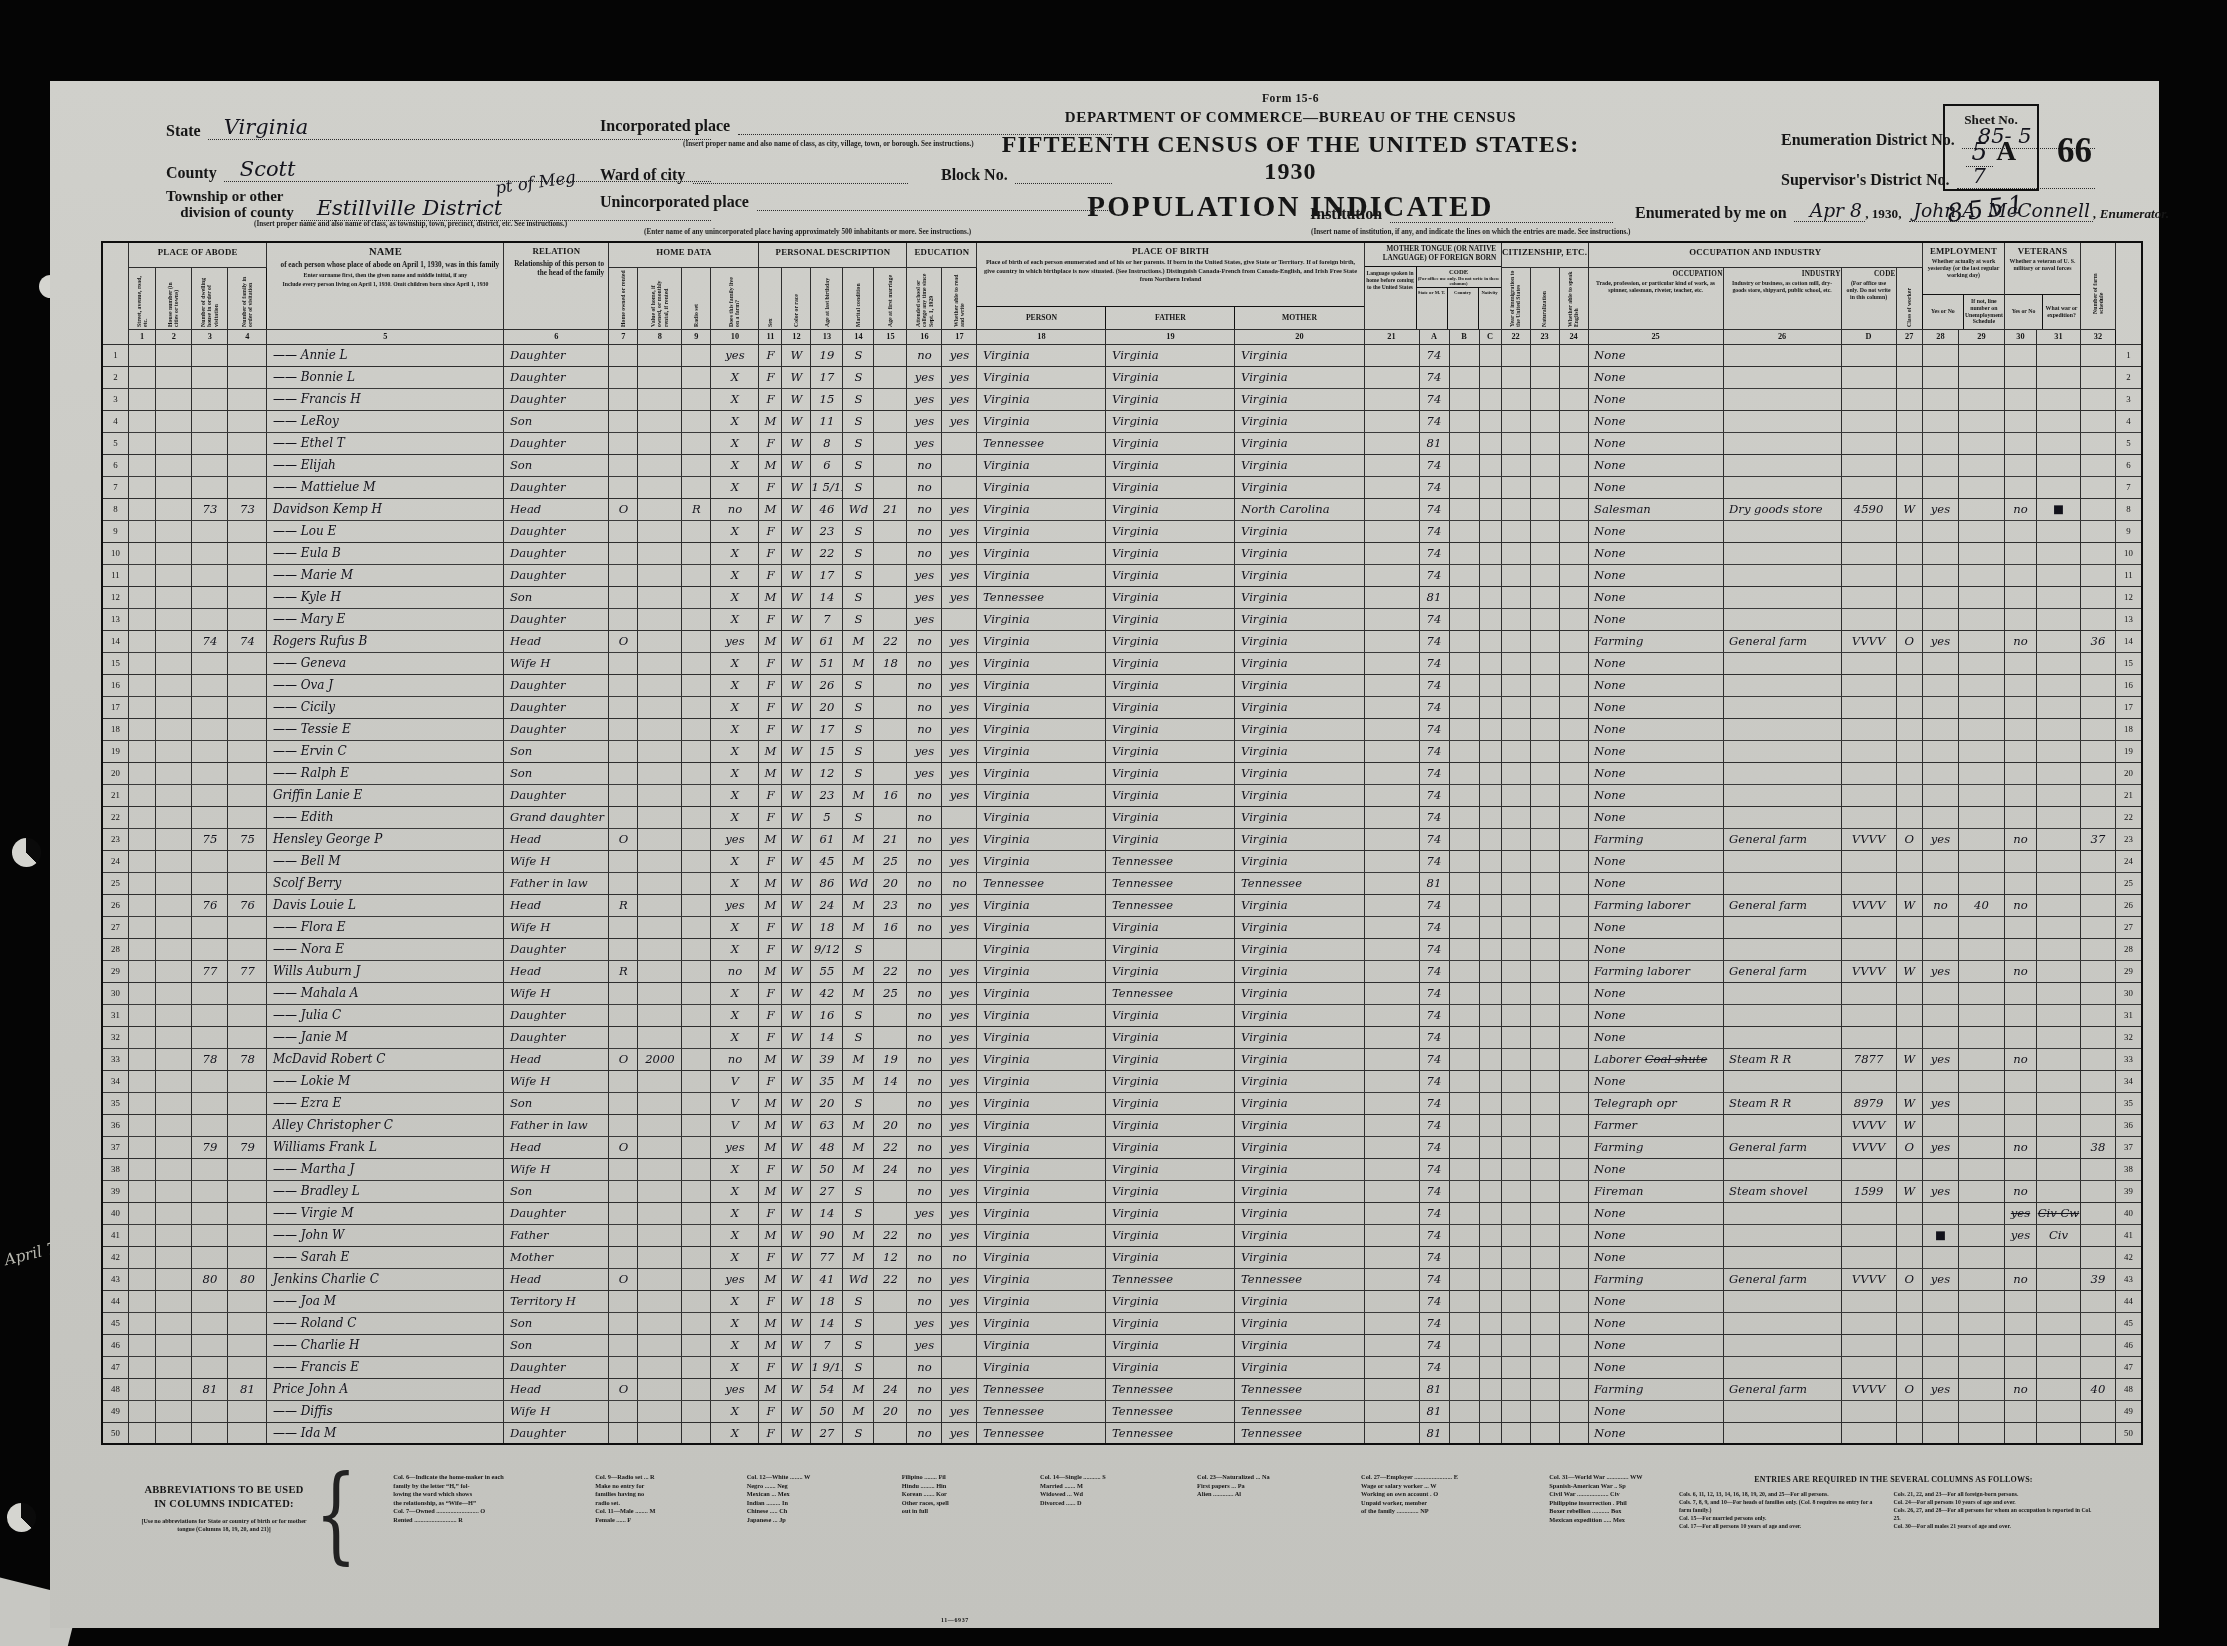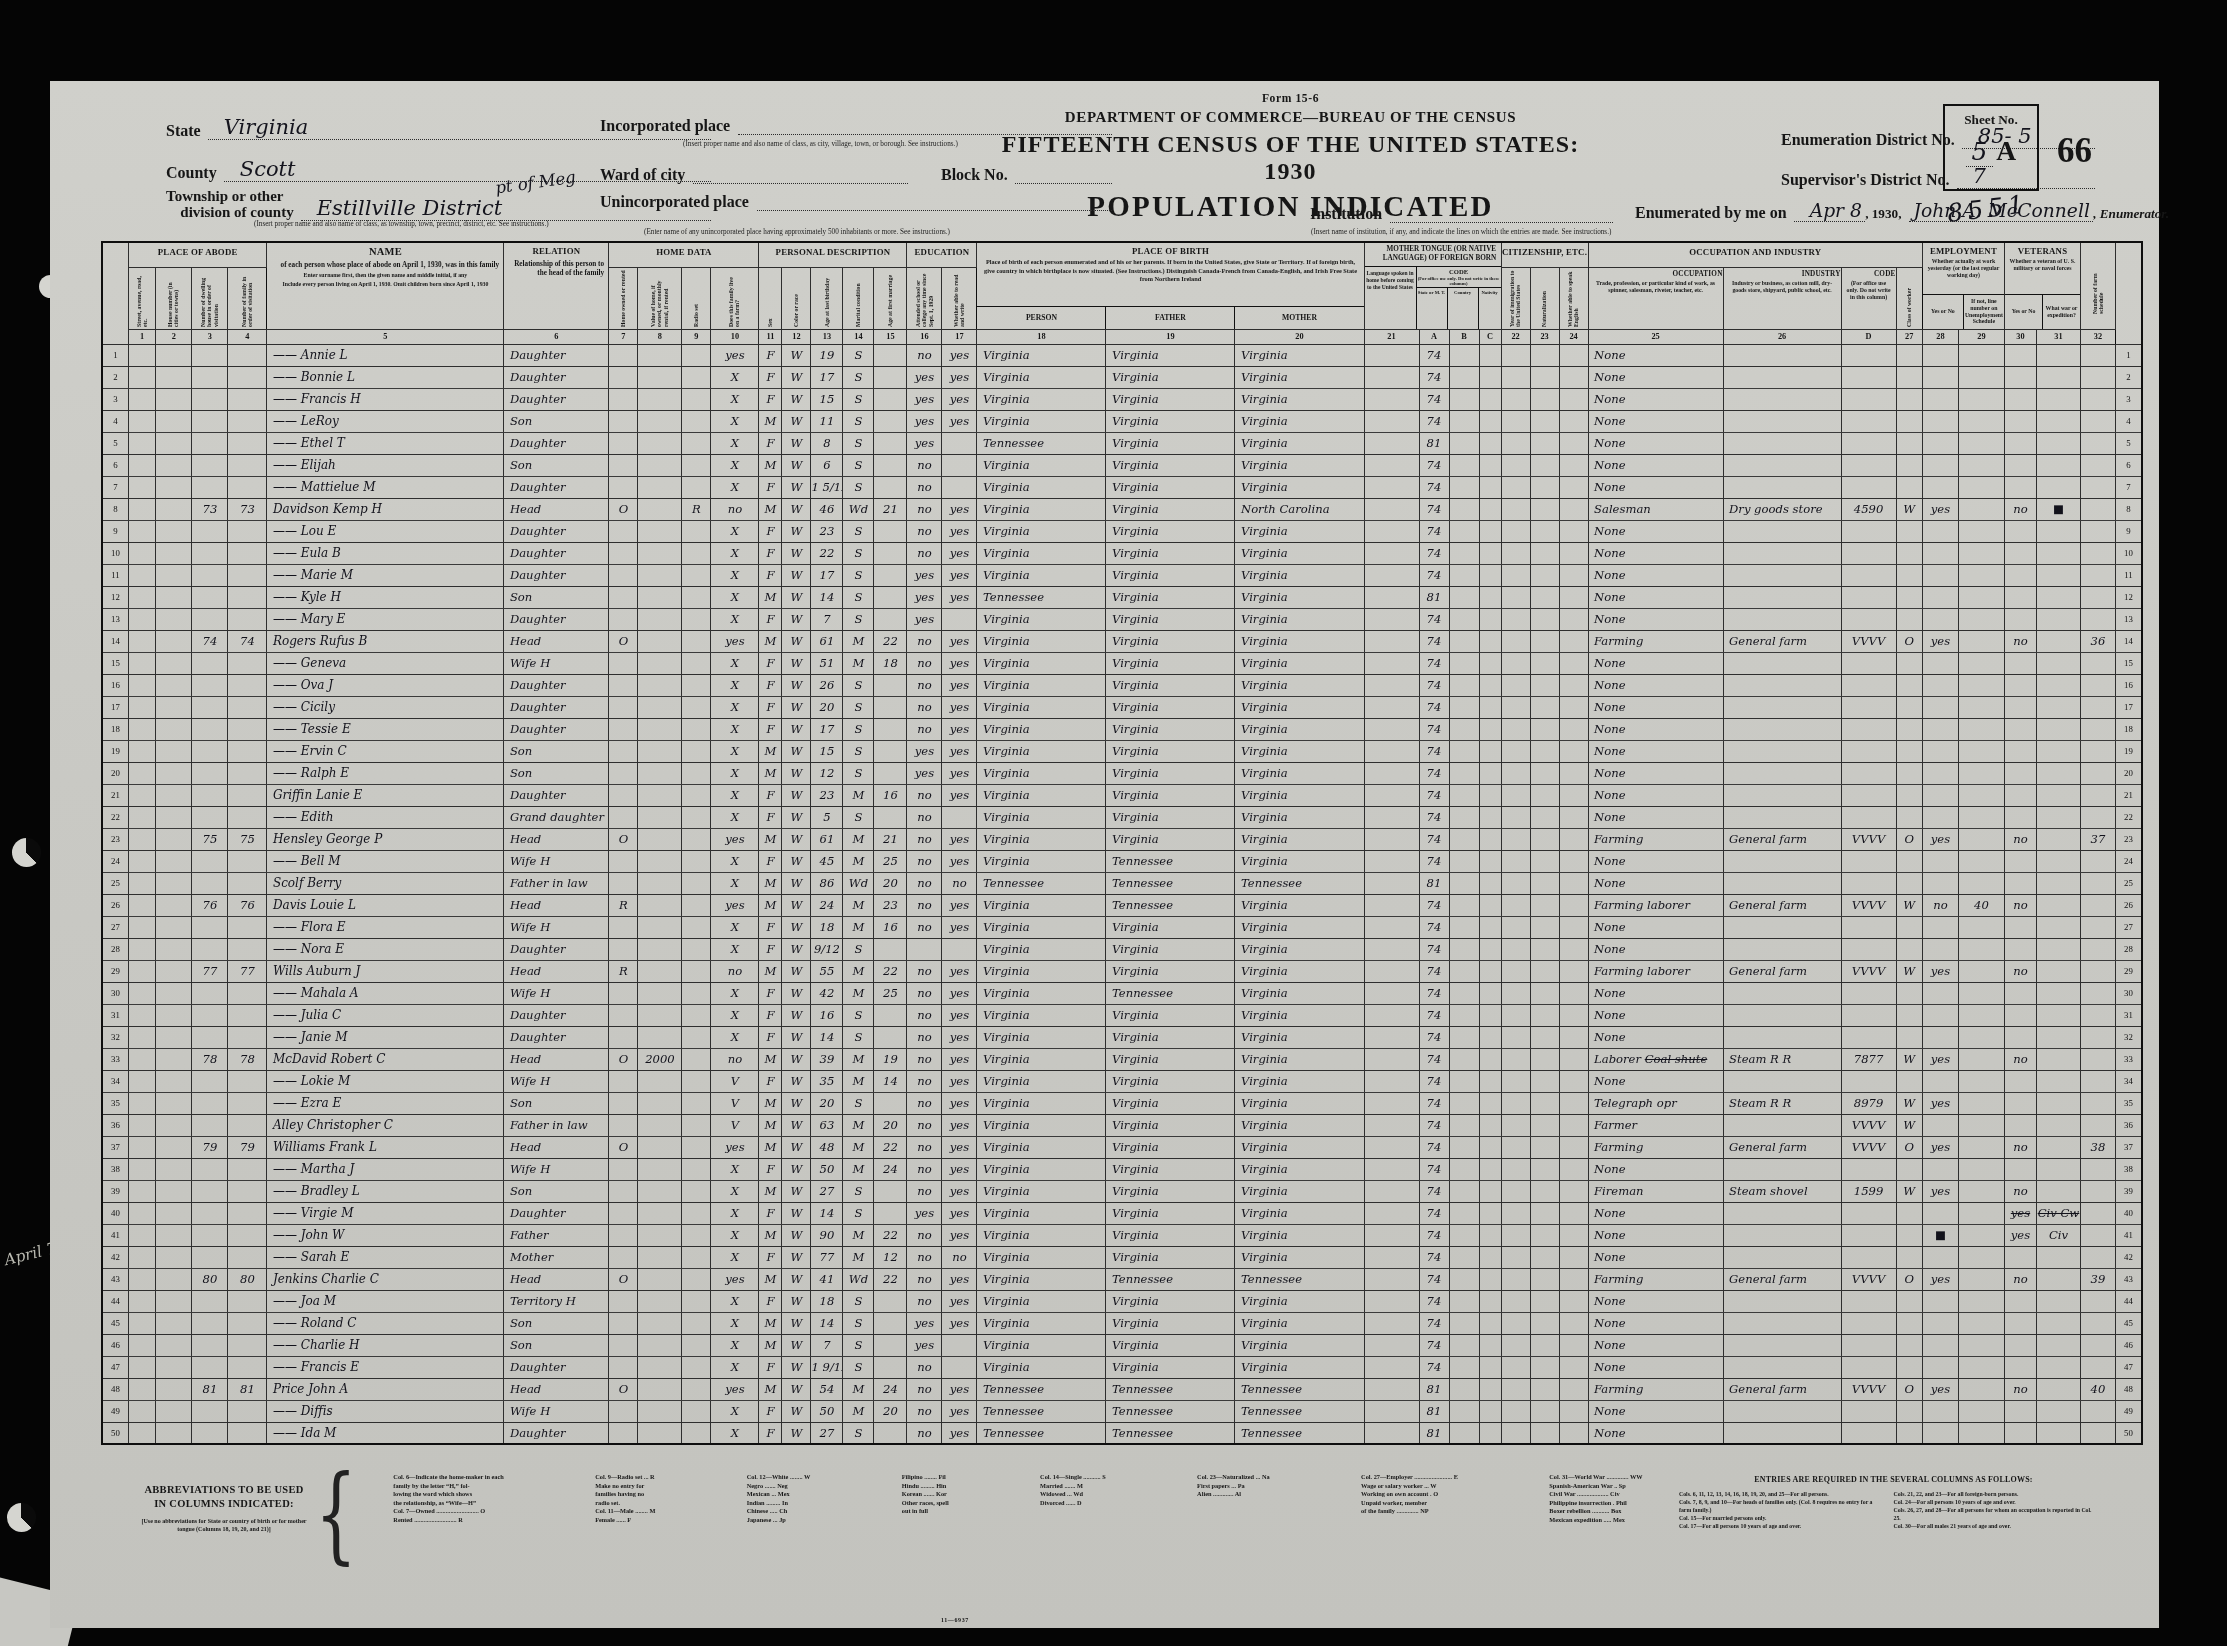--- a/index.html
+++ b/index.html
@@ -13,21 +13,21 @@
   .formno{font-size:11.6px;font-weight:bold;letter-spacing:0.6px;}
   .dept{font-size:15px;font-weight:bold;letter-spacing:0.6px;margin-top:4.4px;}
   .bigtitle{font-size:24px;font-weight:bold;letter-spacing:1.1px;margin-top:4.4px;}
   .subtitle{font-size:29px;font-weight:bold;letter-spacing:2.2px;margin-top:5.5px;}
   .fld{position:absolute;display:flex;align-items:flex-end;}
   .flabel{font-size:16px;font-weight:bold;white-space:nowrap;padding-right:7.7px;}
   .flabel.two{font-size:15px;line-height:1.05;}
   .fline{flex:1;border-bottom:1.7px dotted #2b2b2b;min-height:18.7px;display:flex;align-items:flex-end;}
   .hw{font-family:"DejaVu Serif", serif;font-style:italic;color:#14141d;}
   .fval{font-size:21px;padding:0 3.3px 0 15.4px;white-space:nowrap;}
-  .hint{position:absolute;font-size:7.2px;font-weight:normal;color:#222;}
+  .hint{position:absolute;font-size:7.2px;font-weight:bold;color:#222;}
   .sheetbox{position:absolute;left:1893px;top:23px;width:92px;height:83px;border:2.8px solid #111;
             text-align:center;}
   .sheetbox .sl{font-size:13.2px;font-weight:bold;margin-top:5.5px;}
   .sheetrow{display:flex;align-items:flex-end;justify-content:center;margin-top:7.7px;}
   .sheetval{font-size:25px;border-bottom:1.7px dotted #222;padding:0 5.5px;}
   .sheetletter{font-size:27.5px;font-weight:bold;margin-left:3.3px;}
   .stamp66{position:absolute;left:2007px;top:50px;font-size:35px;font-weight:bold;}
   .stamp8551{position:absolute;left:1897px;top:113px;font-size:25px;transform:rotate(-7deg);letter-spacing:4.4px;}
   .ptnote{position:absolute;left:445px;top:92px;font-size:16.5px;transform:rotate(-8deg);}
   

